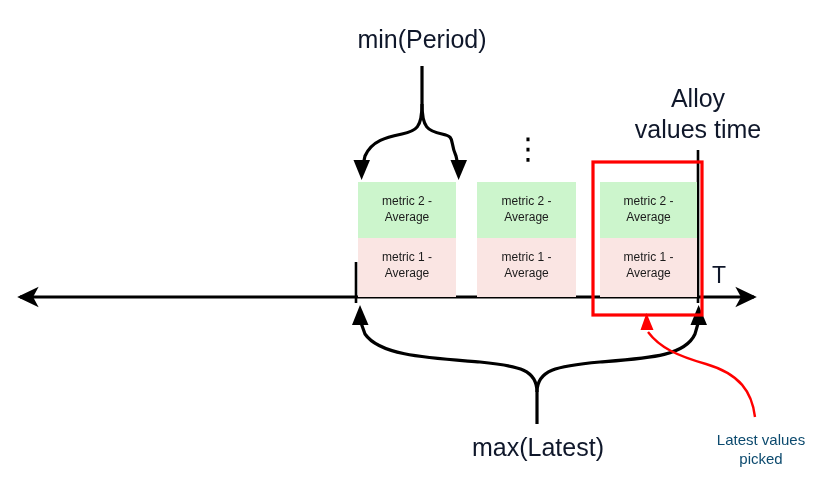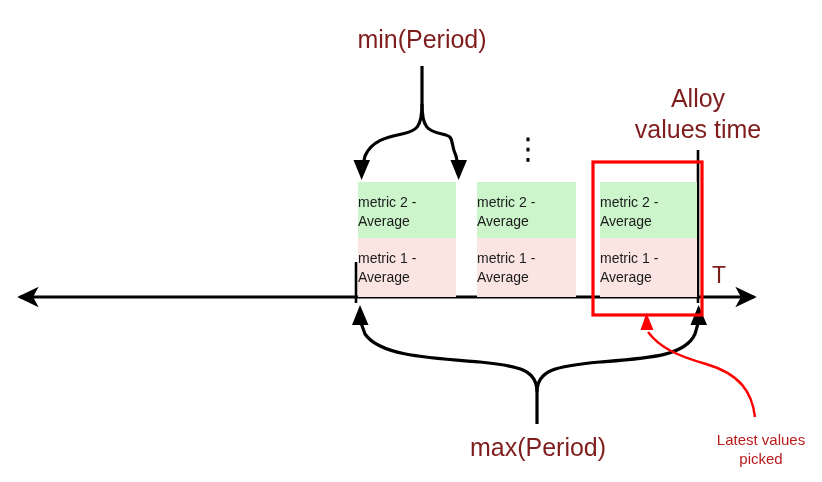--- a/index.html
+++ b/index.html
@@ -17,39 +17,39 @@
   }
   svg.layer {
     position: absolute;
     left: 0;
     top: 0;
     width: 822px;
     height: 482px;
   }
   .lbl {
     position: absolute;
-    color: #7f1d1d;
+    color: #0f172a;
     text-align: center;
     line-height: 1.22;
     white-space: pre;
     user-select: none;
   }
   .lbl-big { font-size: 25px; }
   .lbl-axis { font-size: 23px; }
-  .lbl-red { color: #b91c1c; font-size: 15px; line-height: 1.25; }
+  .lbl-red { color: #0c4a6e; font-size: 15px; line-height: 1.25; }
   .cellbox {
     position: absolute;
     box-sizing: border-box;
   }
   .cell-text {
     position: absolute;
     left: 0;
     right: 0;
-    text-align: left;
-    font-size: 14px;
+    text-align: center;
+    font-size: 12px;
     color: #1b1b1b;
     line-height: 1.35;
     white-space: pre;
   }
   .dots {
     position: absolute;
     font-size: 30px;
     color: #000;
     line-height: 1;
     letter-spacing: 0;
@@ -151,21 +151,21 @@
     <div class="cell-text" style="top:11px;">metric 2 -
 Average</div>
   </div>
   <div class="cellbox" style="left:600px; top:238px; width:97px; height:59px; background:#fae5e3;">
     <div class="cell-text" style="top:11px;">metric 1 -
 Average</div>
   </div>
 
   <div class="lbl lbl-big" style="left:330px; top:24px; width:184px;">min(Period)</div>
 
-  <div class="lbl lbl-big" style="left:445px; top:432px; width:186px;">max(Period)</div>
+  <div class="lbl lbl-big" style="left:445px; top:432px; width:186px;">max(Latest)</div>
 
   <div class="lbl lbl-big" style="left:607px; top:83px; width:182px;">Alloy
 values time</div>
 
   <div class="lbl lbl-axis" style="left:706px; top:261px; width:26px;">T</div>
 
   <div class="dots" style="left:513px; top:134px; width:20px; text-align:center;">⋮</div>
 
   <div class="lbl lbl-red" style="left:702px; top:431px; width:118px;">Latest values
 picked</div>

